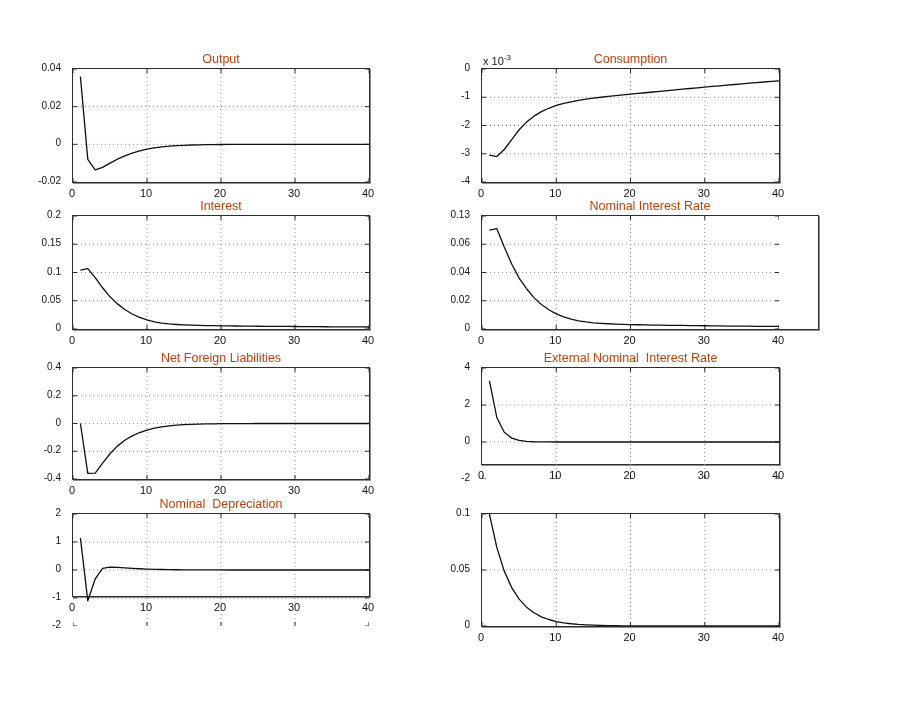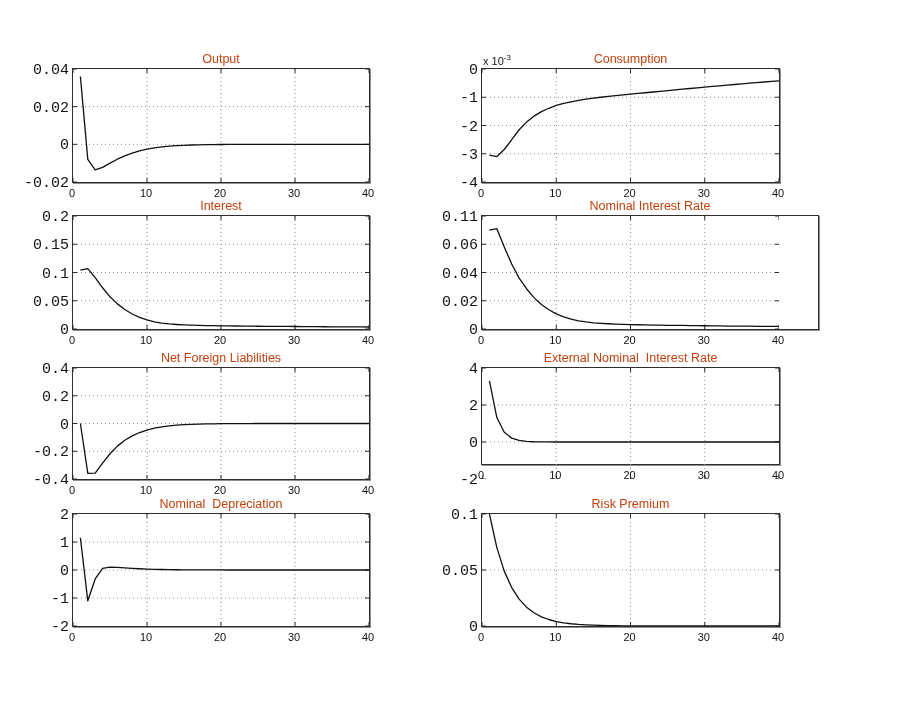--- a/index.html
+++ b/index.html
@@ -26,35 +26,35 @@
     position:absolute;bottom:100%;left:-30px;right:-30px;text-align:center;
     margin-bottom:2px;font-size:12.5px;color:#c2410c;white-space:pre;
   }
   .sp-mult{
     position:absolute;bottom:100%;left:2px;margin-bottom:1px;
     font-size:11px;color:#161616;white-space:pre;
   }
   .sp-mult sup{font-size:8px;}
   .ylabels{position:absolute;top:0;bottom:0;right:100%;width:46px;}
   .ylabels span{
-    position:absolute;right:3px;font-size:15px;color:#131313;white-space:nowrap;font-family:Liberation Mono, monospace;
+    position:absolute;right:11px;font-size:10px;color:#131313;white-space:nowrap;
   }
   .xlabels{position:absolute;top:100%;left:0;right:0;height:18px;}
   .xlabels span{
     position:absolute;top:4px;width:34px;margin-left:-17px;text-align:center;
     font-size:11px;color:#131313;
   }
   
   .sp0{left:72px;top:68px;width:298px;height:115px;}
   .sp1{left:481px;top:68px;width:299px;height:115px;}
   .sp2{left:72px;top:215px;width:298px;height:115px;}
   .sp3{left:481px;top:215px;width:299px;height:115px;padding-left:39px;}
   .sp4{left:72px;top:367px;width:298px;height:113px;}
   .sp5{left:481px;top:367px;width:299px;height:98px;}
-  .sp6{left:72px;top:513px;width:298px;height:114px;}
+  .sp6{left:72px;top:513px;width:298px;height:84px;}
   .sp7{left:481px;top:513px;width:299px;height:114px;}
 </style>
 </head>
 <body>
 
 <div id="page">
 
   <div class="subplot sp0">
     <div class="sp-title">Output</div>
     <div class="plotbox">
@@ -230,21 +230,21 @@
           <line x1="0" y1="0" x2="4" y2="0" stroke="#2e2e2e" stroke-width="1"></line>
           <line x1="297" y1="0" x2="293" y2="0" stroke="#2e2e2e" stroke-width="1"></line>
           <polyline points="7.43,14.12 14.85,12.71 22.27,31.08 29.70,48.03 37.13,62.15 44.55,72.74 51.97,81.64 59.40,88.56 66.83,93.79 74.25,97.89 81.68,100.85 89.10,103.11 96.53,104.81 103.95,105.94 111.38,106.78 118.80,107.35 126.22,107.77 133.65,108.06 141.07,108.34 148.50,108.62 155.93,108.76 163.35,108.90 170.77,109.05 178.20,109.19 185.63,109.33 193.05,109.33 200.48,109.47 207.90,109.61 215.32,109.61 222.75,109.75 230.18,109.89 237.60,109.89 245.02,110.03 252.45,110.03 259.88,110.17 267.30,110.17 274.73,110.32 282.15,110.32 289.57,110.46 297.00,110.46" fill="none" stroke="#101010" stroke-width="1.3" stroke-linejoin="round"></polyline>
         </svg>
       </div>
     <div class="ylabels">
         <span style="top: 107px;">0</span>
         <span style="top: 78.75px;">0.02</span>
         <span style="top: 50.5px;">0.04</span>
         <span style="top: 22.25px;">0.06</span>
-        <span style="top: -6px;">0.11</span>
+        <span style="top: -6px;">0.13</span>
       </div>
     <div class="xlabels">
         <span style="left: 0px;">0</span>
         <span style="left: 74.25px;">10</span>
         <span style="left: 148.5px;">20</span>
         <span style="left: 222.75px;">30</span>
         <span style="left: 297px;">40</span>
       </div>
   </div>
 
@@ -385,21 +385,20 @@
     <div class="xlabels">
         <span style="left: 0px;">0</span>
         <span style="left: 74px;">10</span>
         <span style="left: 148px;">20</span>
         <span style="left: 222px;">30</span>
         <span style="left: 296px;">40</span>
       </div>
   </div>
 
   <div class="subplot sp7">
-    <div class="sp-title">Risk Premium</div>
     <div class="plotbox">
         <svg width="297" height="112">
           <line x1="74.25" y1="0" x2="74.25" y2="112" stroke="#8f8f8f" stroke-width="1" stroke-dasharray="1,3"></line>
           <line x1="148.5" y1="0" x2="148.5" y2="112" stroke="#8f8f8f" stroke-width="1" stroke-dasharray="1,3"></line>
           <line x1="222.75" y1="0" x2="222.75" y2="112" stroke="#8f8f8f" stroke-width="1" stroke-dasharray="1,3"></line>
           <line x1="0" y1="56" x2="297" y2="56" stroke="#8f8f8f" stroke-width="1" stroke-dasharray="1,3"></line>
           <line x1="0" y1="112" x2="0" y2="108" stroke="#2e2e2e" stroke-width="1"></line>
           <line x1="0" y1="0" x2="0" y2="4" stroke="#2e2e2e" stroke-width="1"></line>
           <line x1="74.25" y1="112" x2="74.25" y2="108" stroke="#2e2e2e" stroke-width="1"></line>
           <line x1="74.25" y1="0" x2="74.25" y2="4" stroke="#2e2e2e" stroke-width="1"></line>

